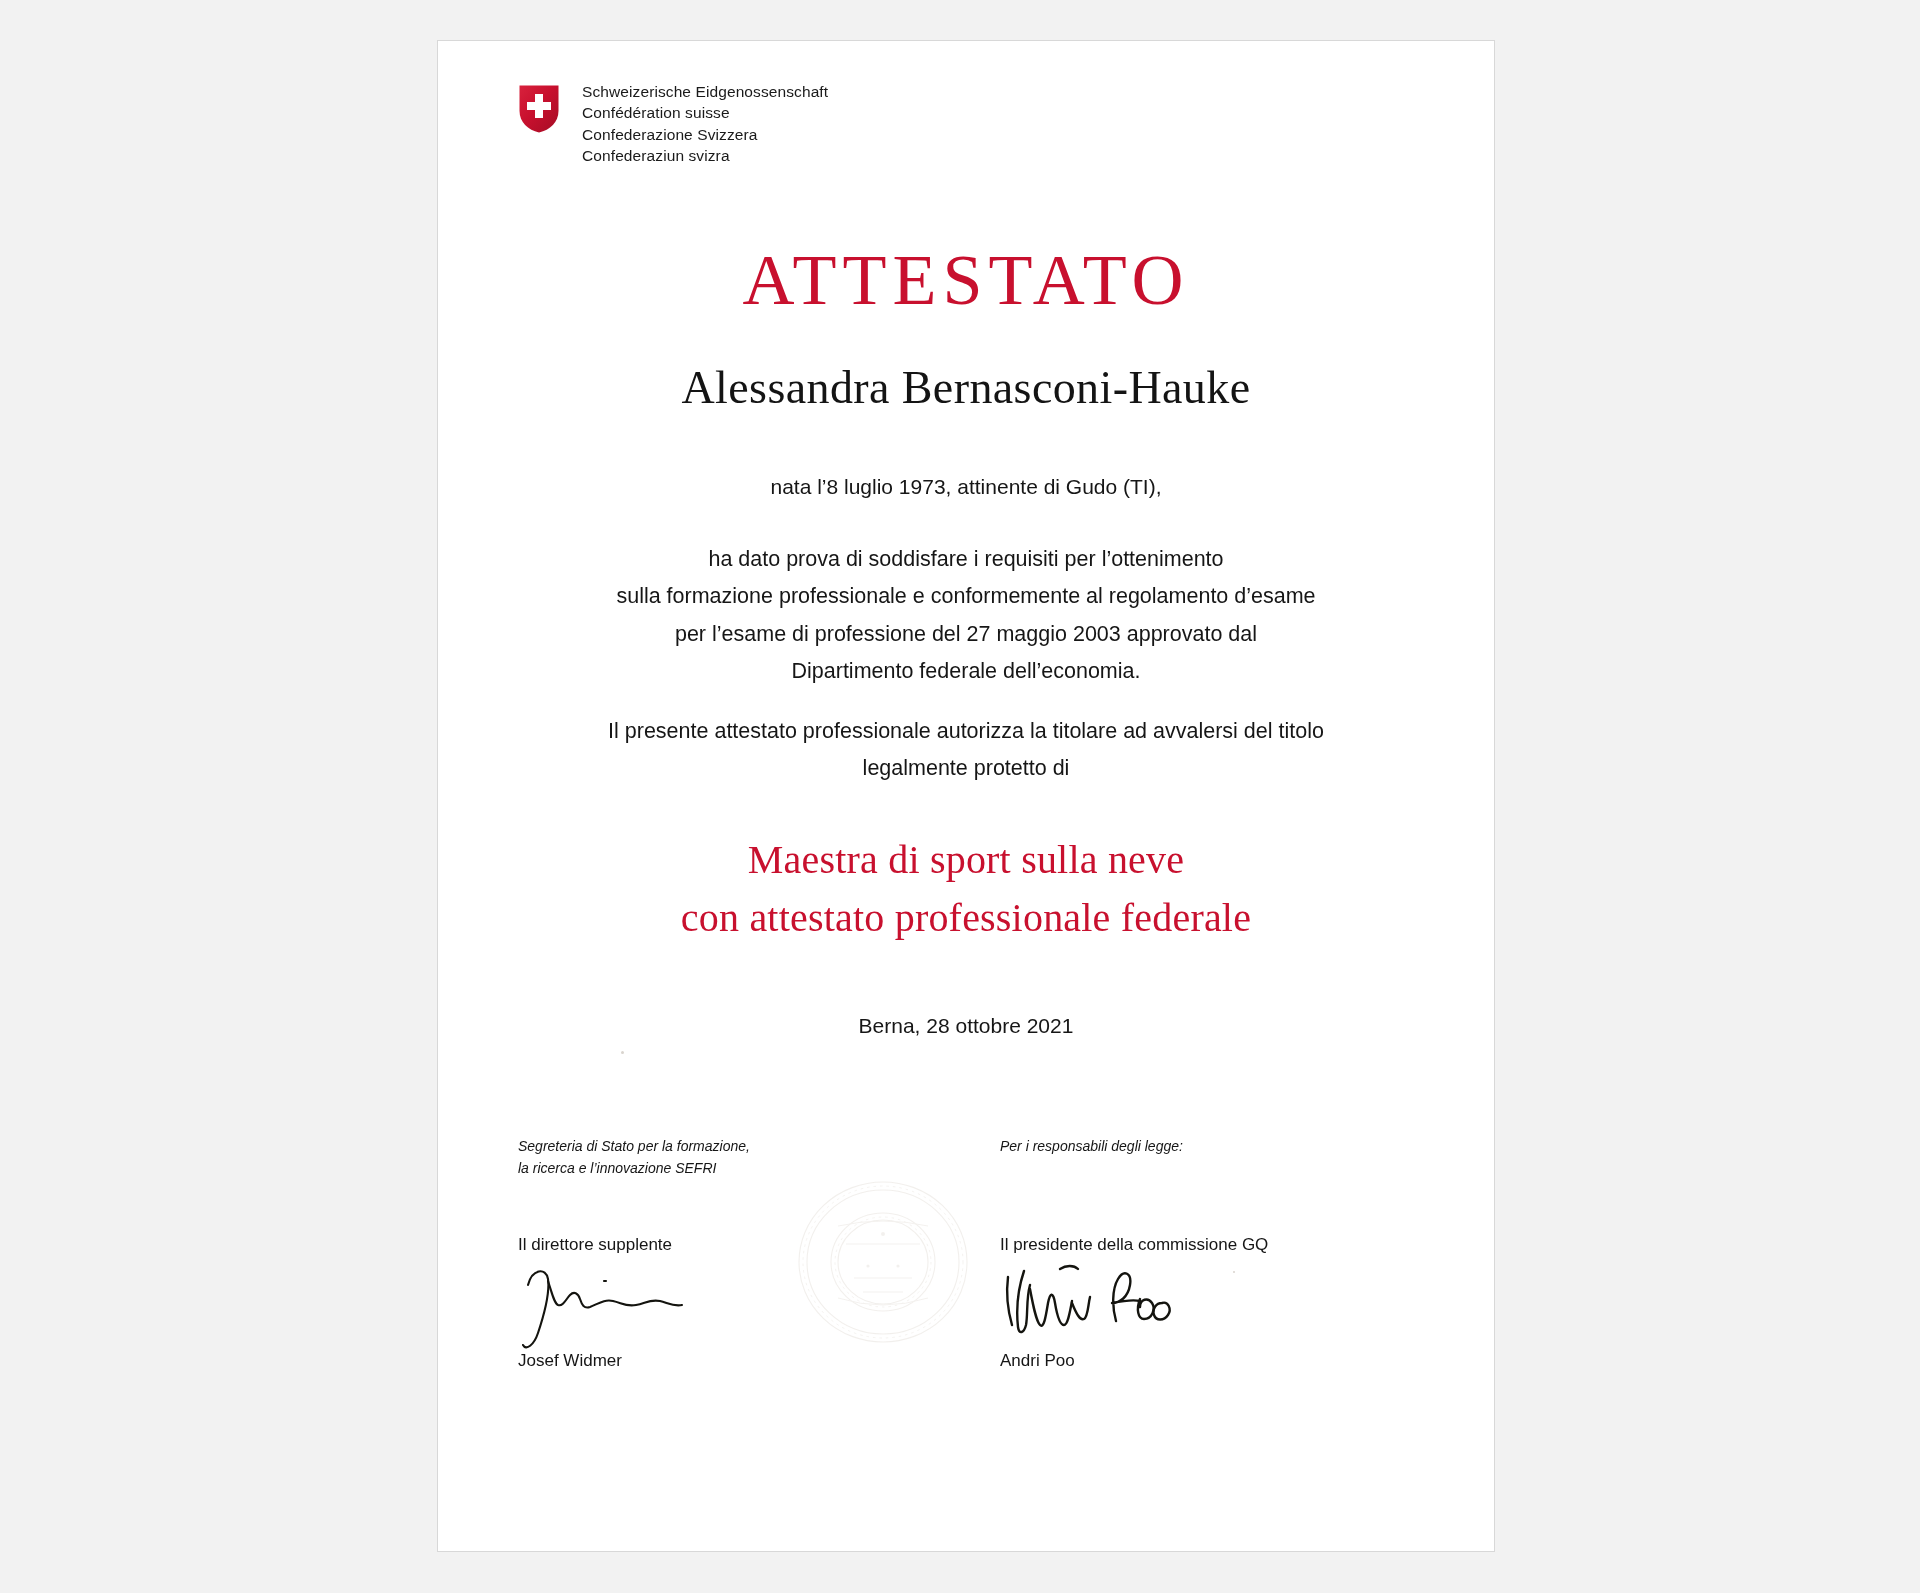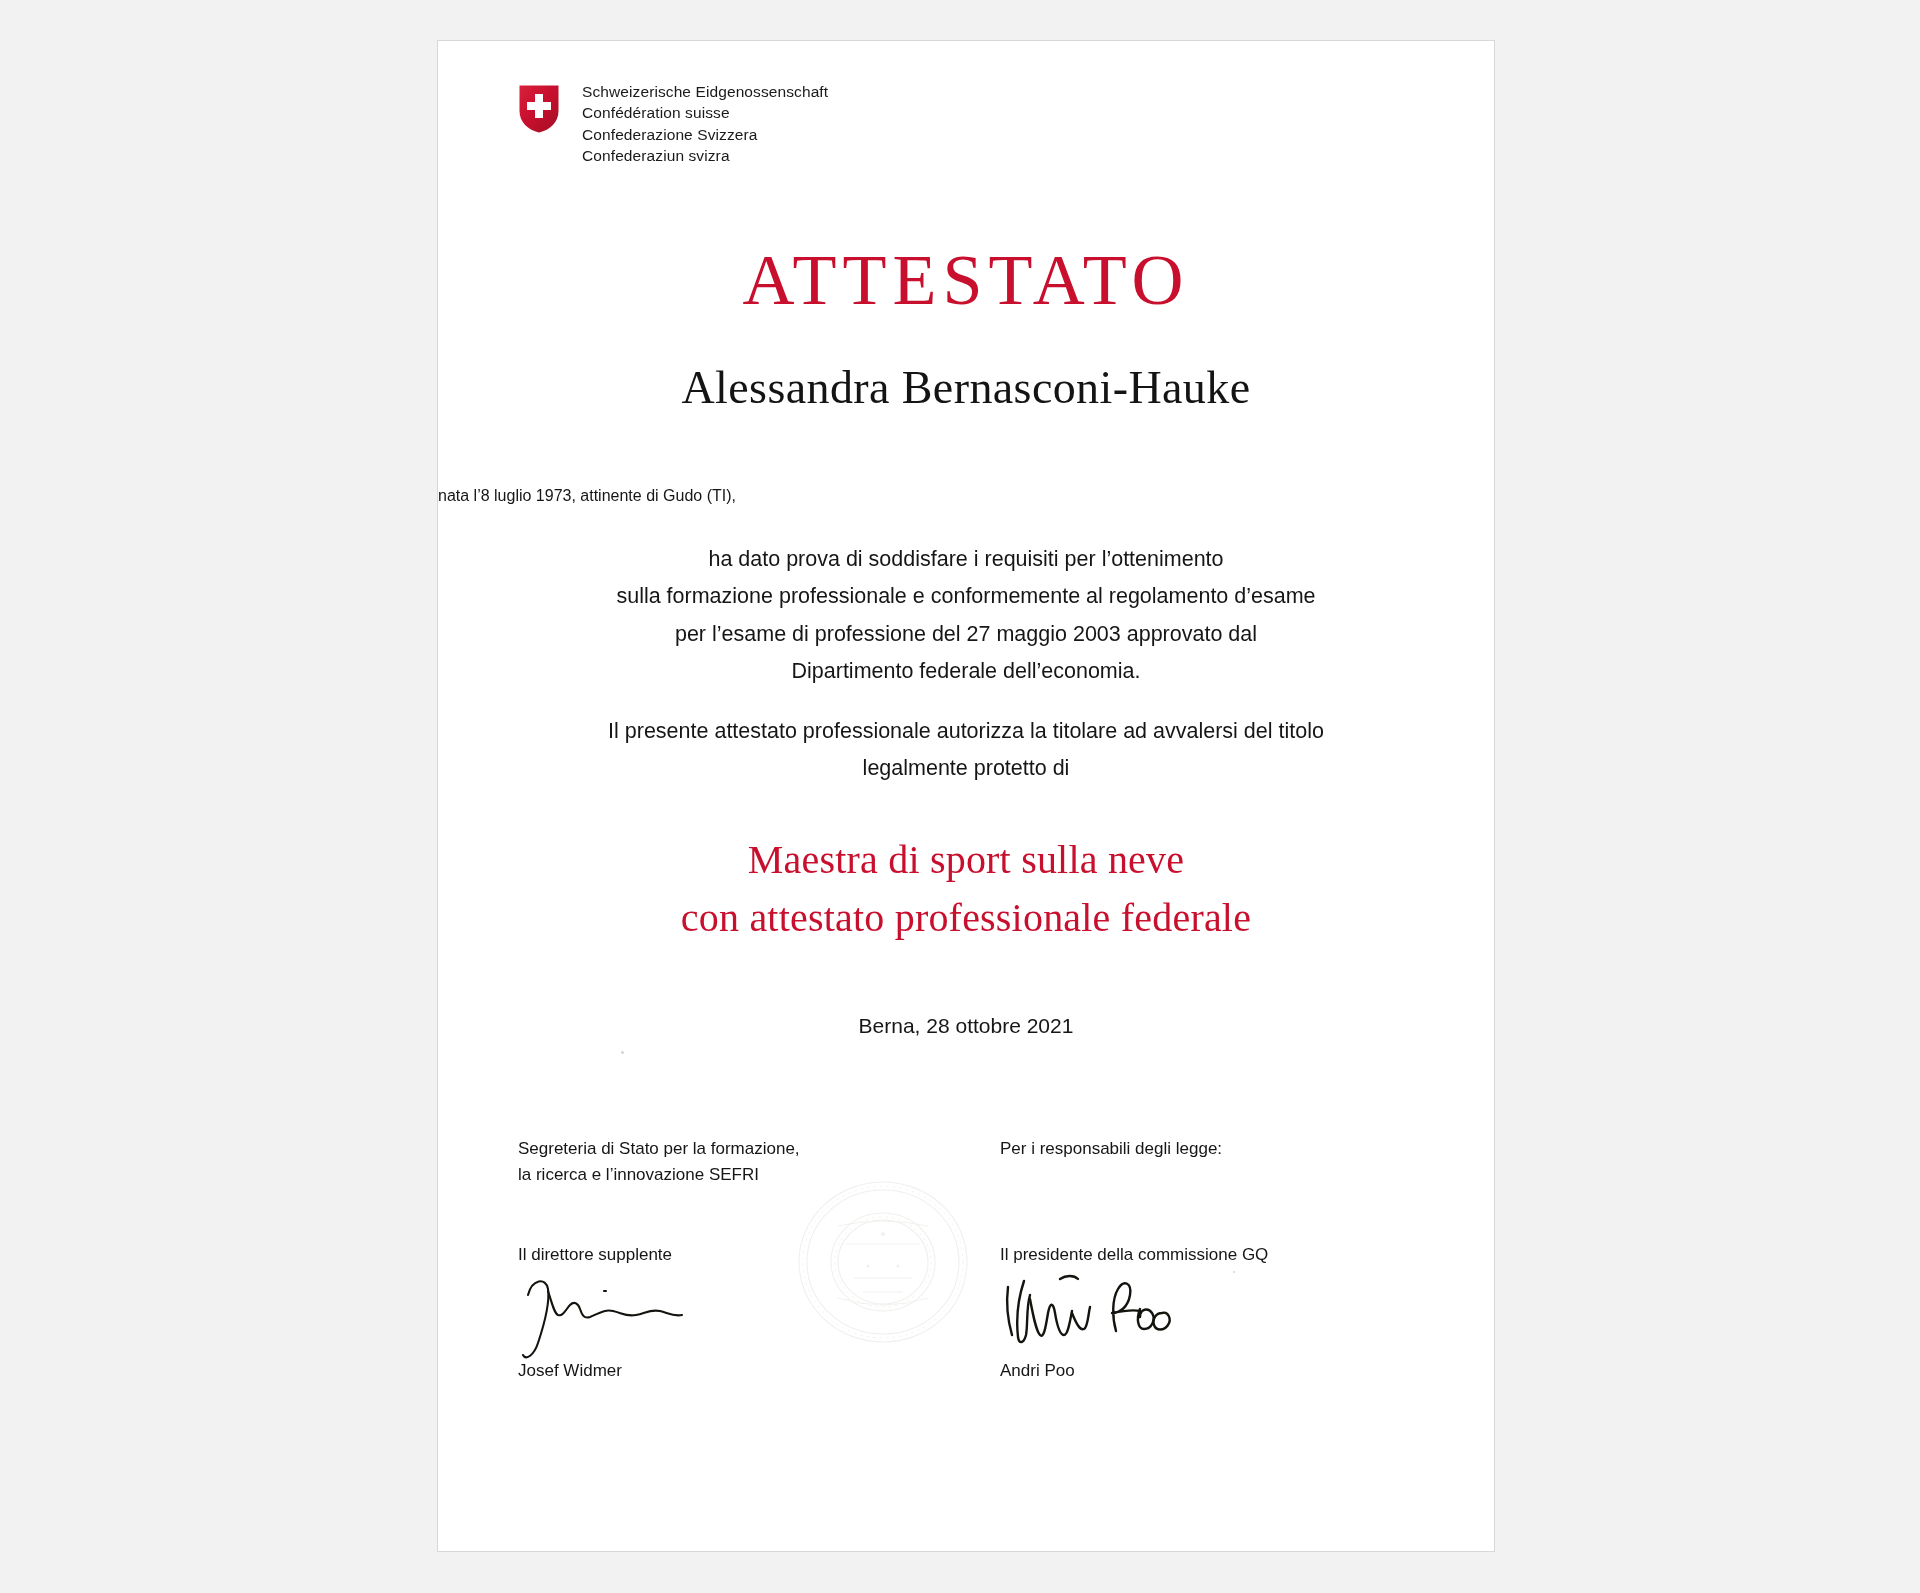--- a/index.html
+++ b/index.html
@@ -89,25 +89,24 @@
     color: #141414;
     letter-spacing: 0.4px;
   }
 
   
   #birth-line {
     position: absolute;
     top: 434px;
     left: 0;
     width: 100%;
-    text-align: left;
-    font-family: "Liberation Sans", sans-serif;
-    font-size: 16px;
-    color: #161616;
-    margin-top: 12px;
+    text-align: center;
+    font-family: "Liberation Sans", sans-serif;
+    font-size: 21px;
+    color: #161616;
   }
 
   
   #body-paragraph-1 {
     position: absolute;
     top: 500px;
     left: 0;
     width: 100%;
     text-align: center;
     font-family: "Liberation Sans", sans-serif;
@@ -168,23 +167,24 @@
     position: absolute;
     top: 0;
     font-family: "Liberation Sans", sans-serif;
     color: #161616;
   }
 
   #sig-left  { left: 80px;  width: 420px; }
   #sig-right { left: 562px; width: 420px; }
 
   .authority-line {
-    font-size: 17px;
+    font-size: 14px;
     line-height: 1.55;
     white-space: nowrap;
+    font-style: italic;
   }
 
   .sig-role {
     font-size: 17px;
     margin-top: 56px;
     white-space: nowrap;
   }
 
   .sig-mark {
     height: 92px;

